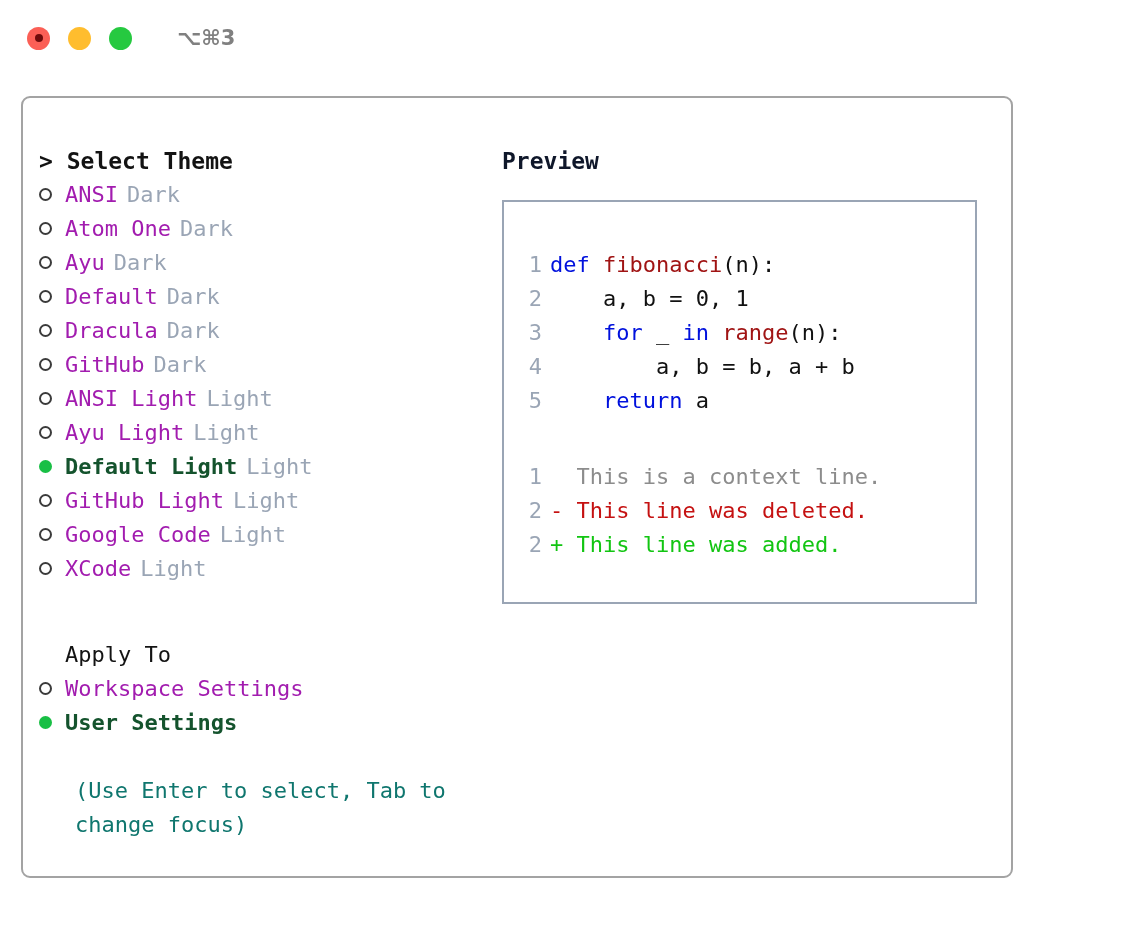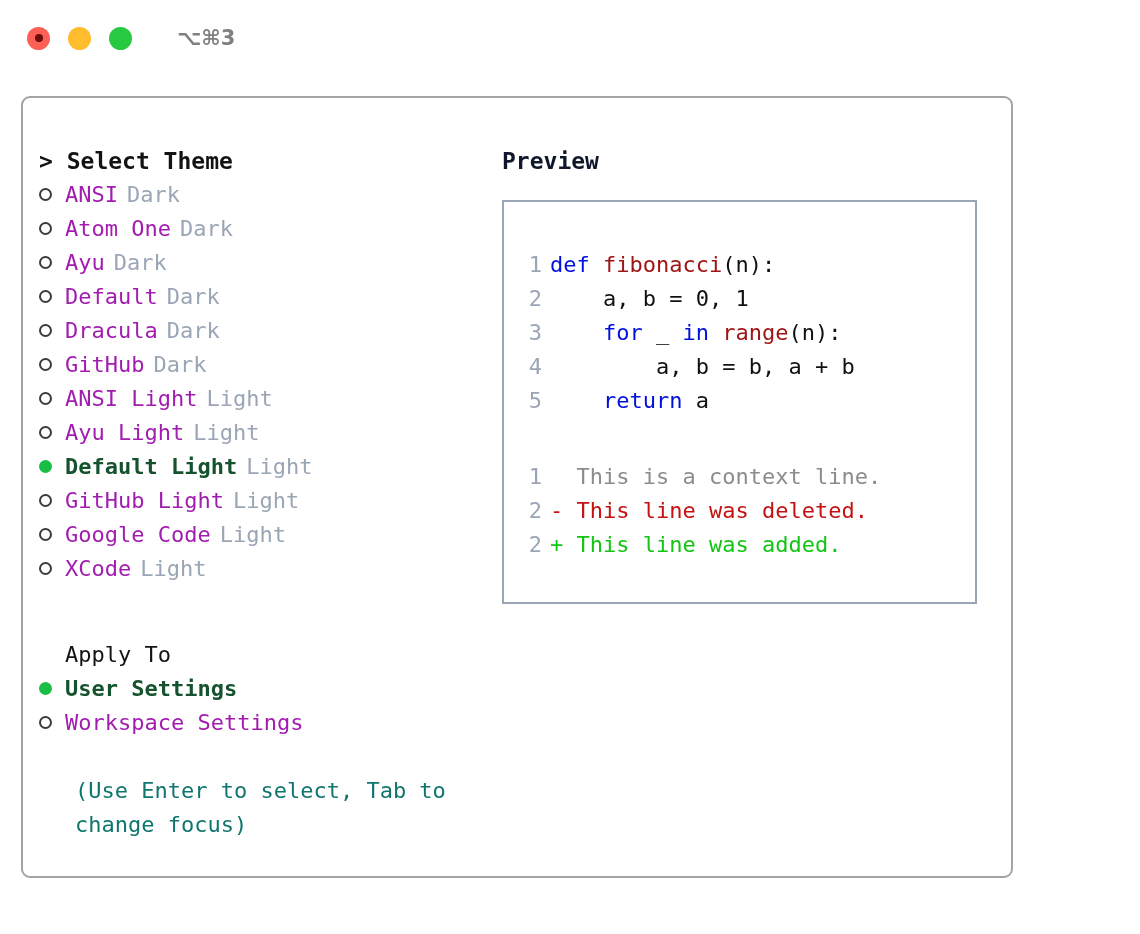--- a/index.html
+++ b/index.html
@@ -255,22 +255,22 @@
             <div class="row"><span class="marker"><span class="radio-glyph"></span></span><span class="label">Ayu Light</span><span class="variant">Light</span></div>
             <div class="row"><span class="marker"><span class="radio-glyph selected"></span></span><span class="label selected">Default Light</span><span class="variant">Light</span></div>
             <div class="row"><span class="marker"><span class="radio-glyph"></span></span><span class="label">GitHub Light</span><span class="variant">Light</span></div>
             <div class="row"><span class="marker"><span class="radio-glyph"></span></span><span class="label">Google Code</span><span class="variant">Light</span></div>
             <div class="row"><span class="marker"><span class="radio-glyph"></span></span><span class="label">XCode</span><span class="variant">Light</span></div>
           </div>
 
         <div class="apply-block">
           <div class="apply-heading">Apply To</div>
           <div id="apply-list">
+              <div class="row"><span class="marker"><span class="radio-glyph"></span></span><span class="label">Workspace Settings</span></div>
               <div class="row"><span class="marker"><span class="radio-glyph selected"></span></span><span class="label selected">User Settings</span></div>
-              <div class="row"><span class="marker"><span class="radio-glyph"></span></span><span class="label">Workspace Settings</span></div>
             </div>
         </div>
 
         <div class="hint">(Use Enter to select, Tab to change focus)</div>
       </div>
 
       <div class="right-col">
         <div class="preview-title">Preview</div>
 
         <div class="preview-box">

